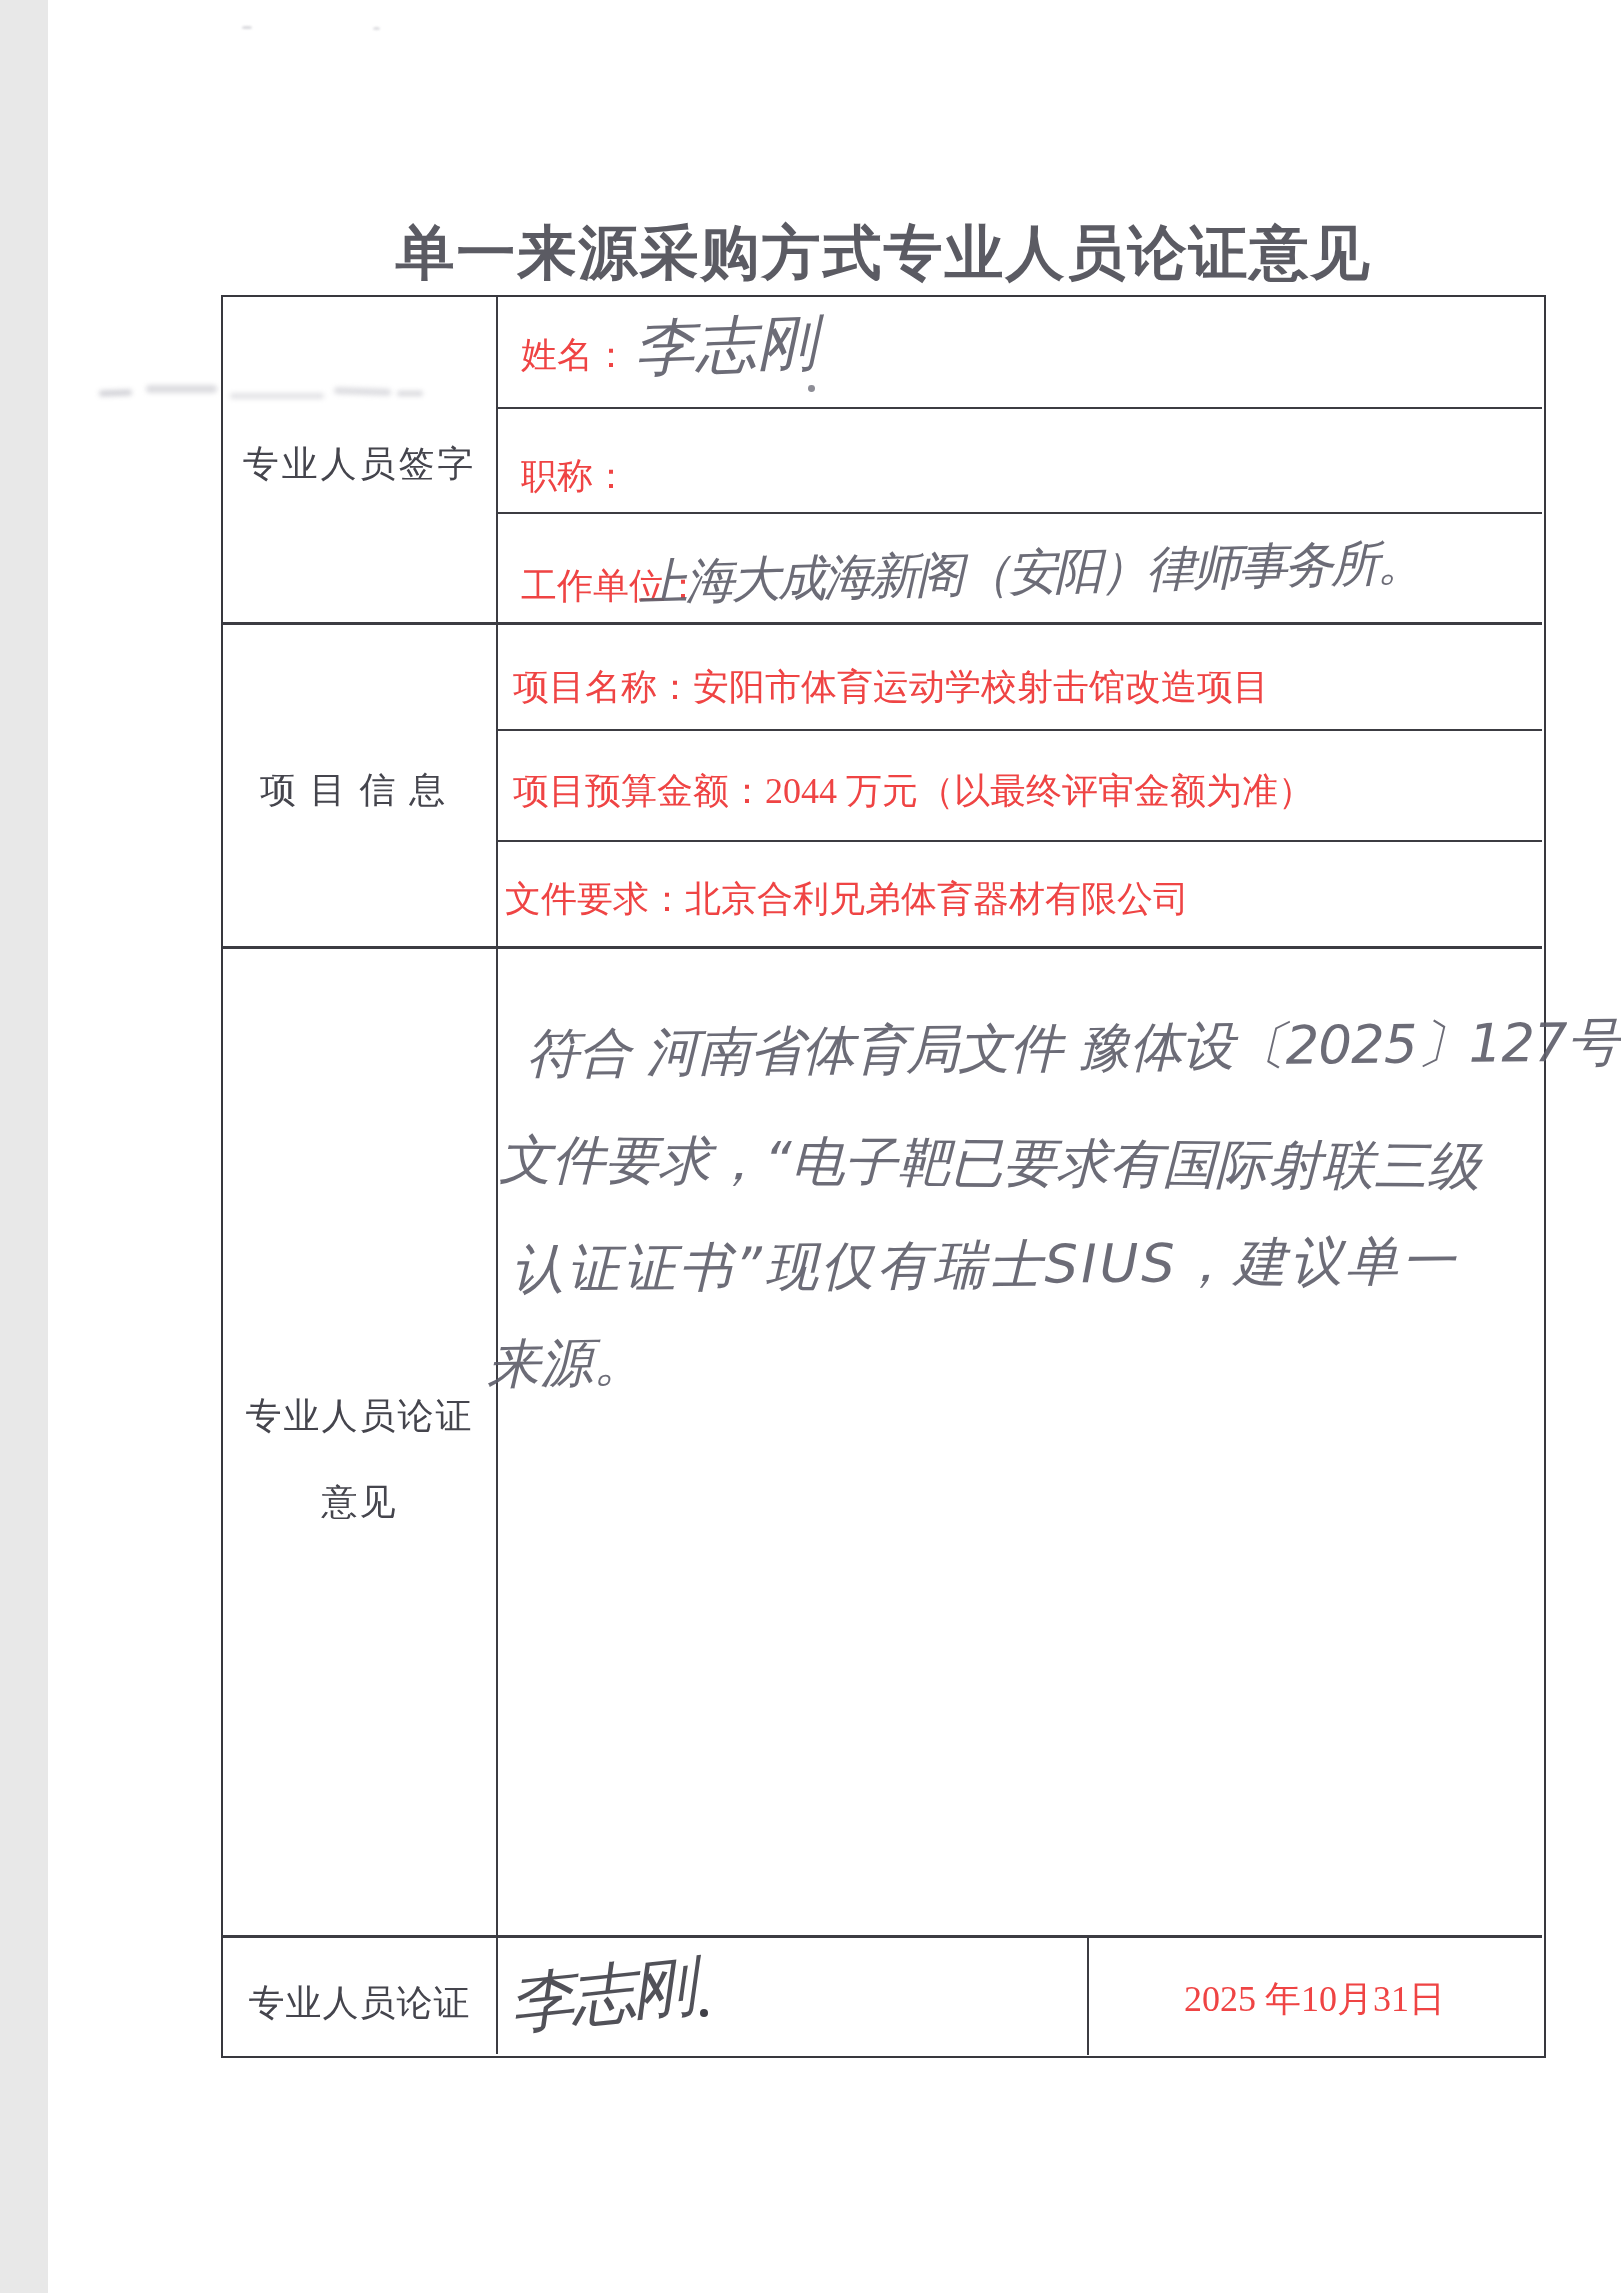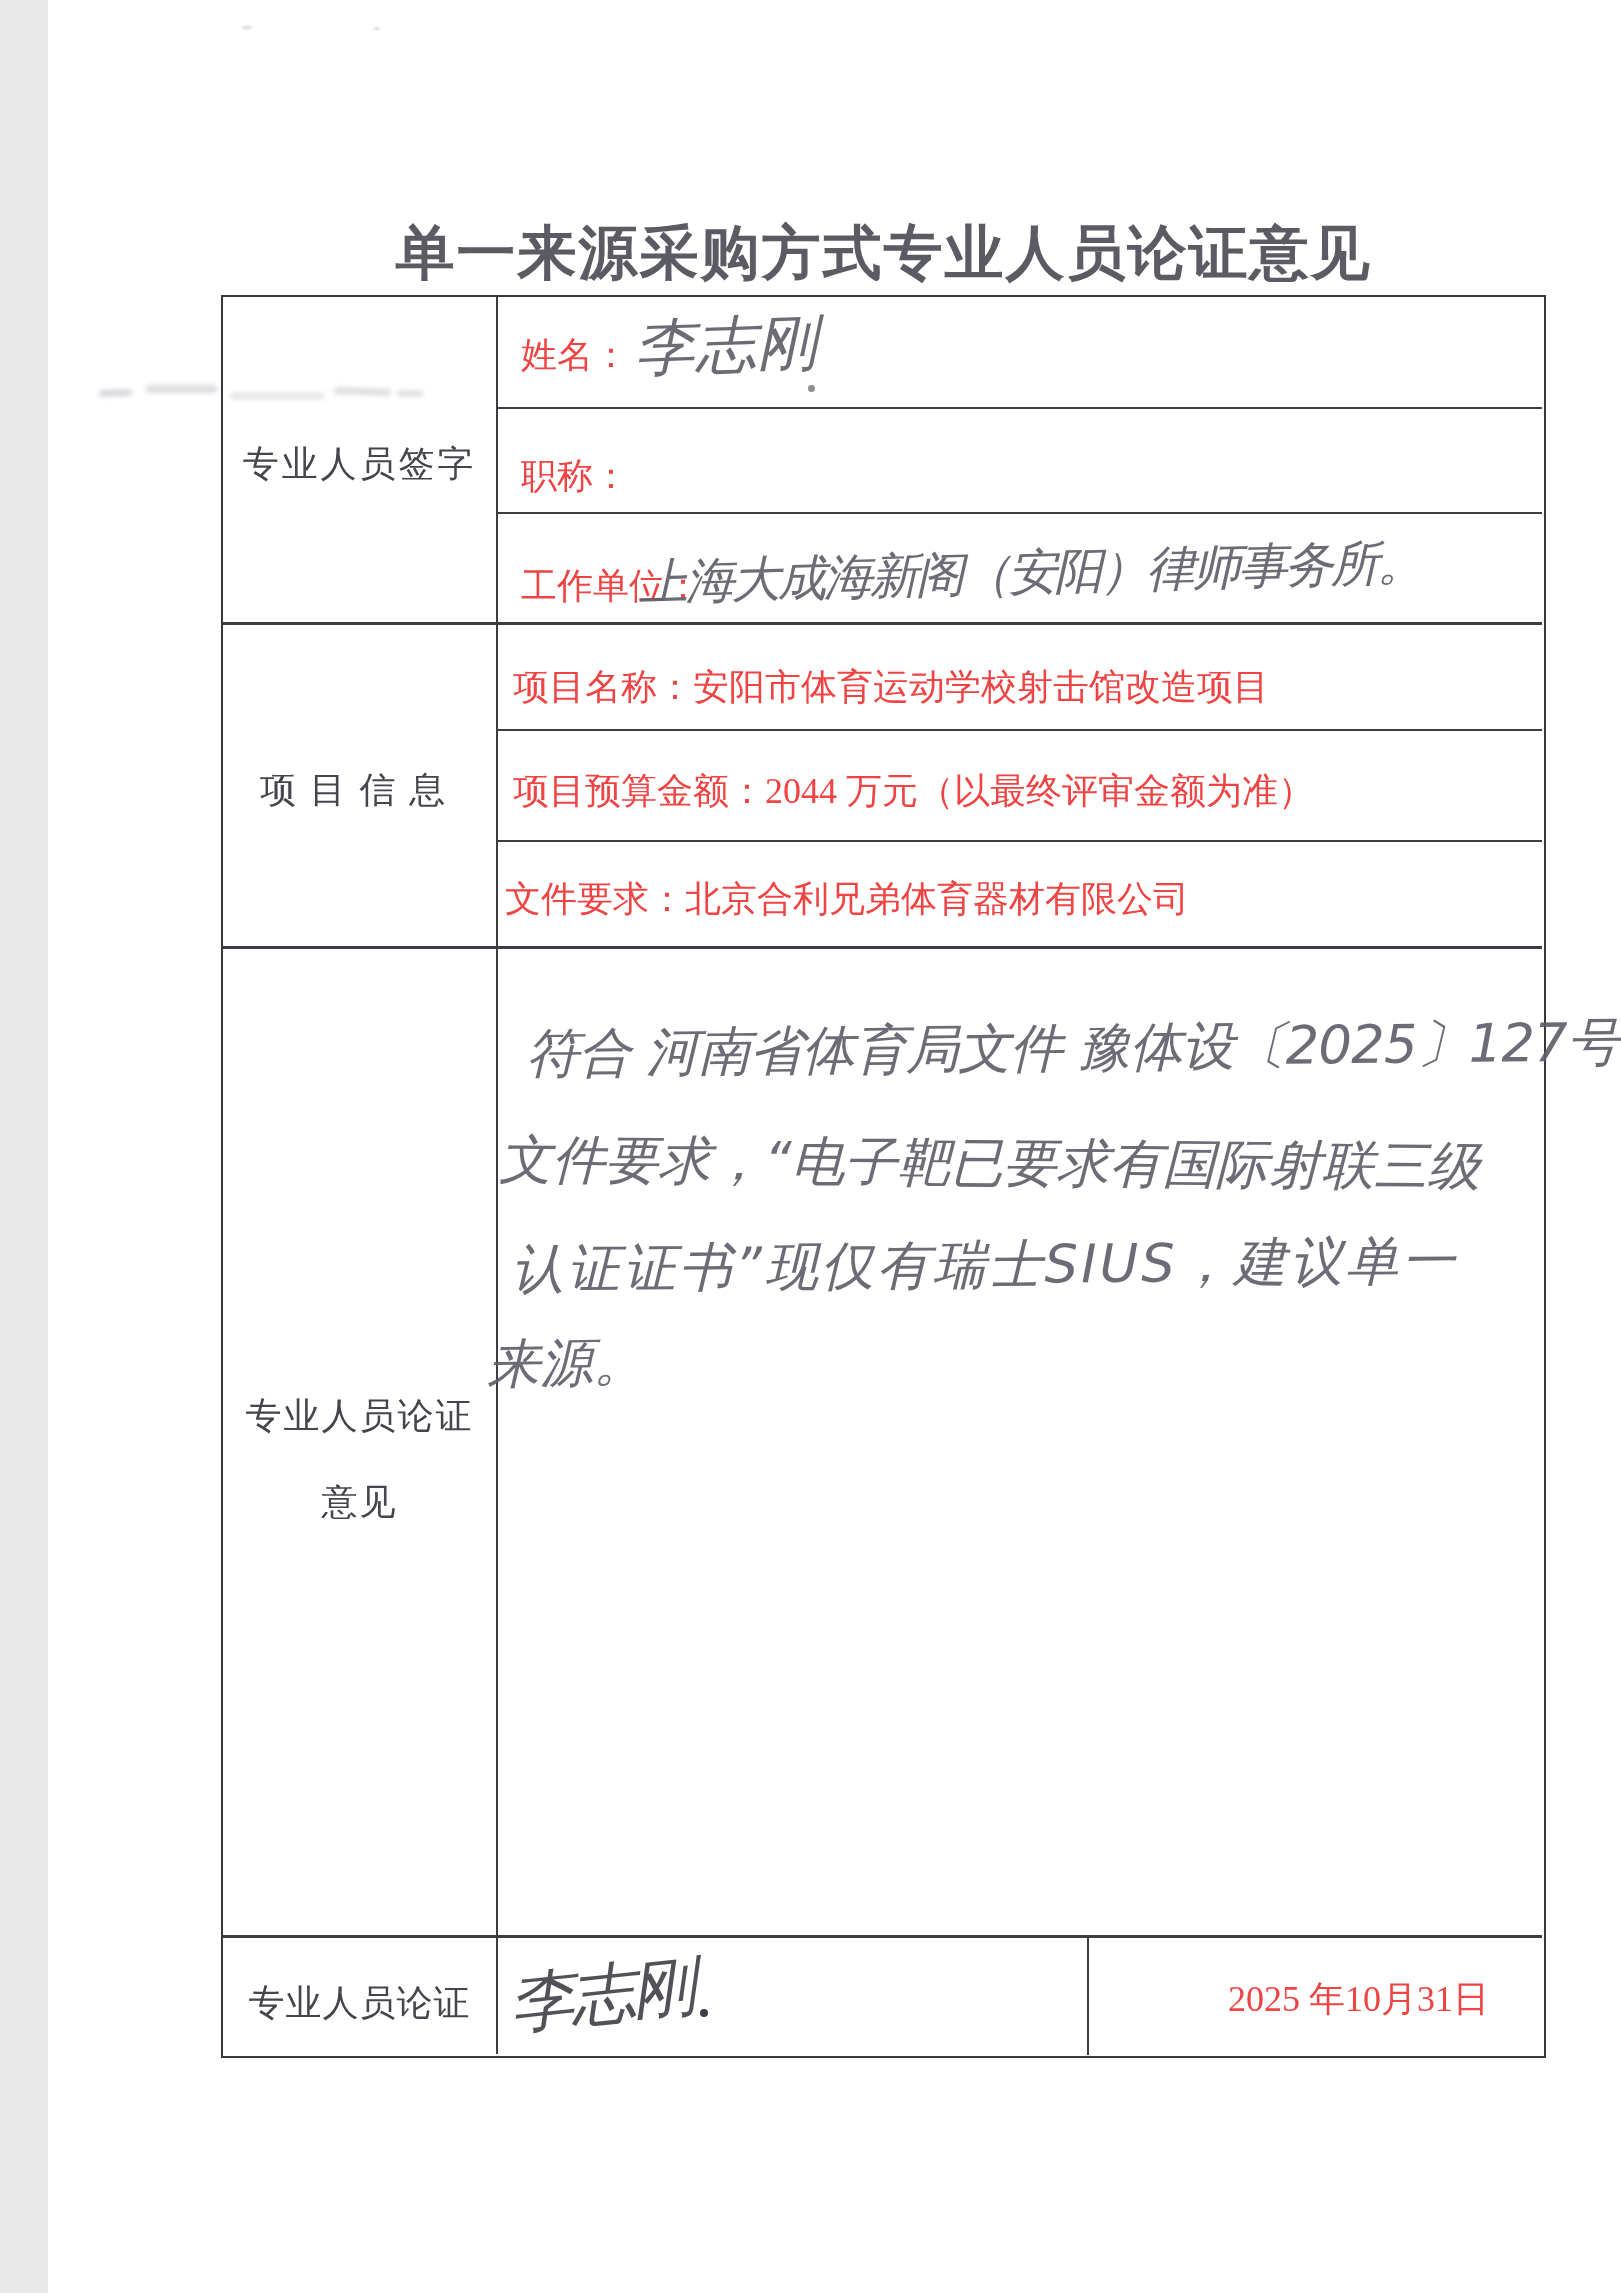--- a/index.html
+++ b/index.html
@@ -103,17 +103,17 @@
     <div class="fld" style="left:290px;top:470px;">项目预算金额：2044 万元（以最终评审金额为准）</div>
     <div class="fld" style="left:282px;top:578px;">文件要求：北京合利兄弟体育器材有限公司</div>
 
     <div class="hw" style="left:303px;top:716px;font-size:53px;letter-spacing:-1px;transform:rotate(-0.6deg);">符合 河南省体育局文件 豫体设〔2025〕127号</div>
     <div class="hw" style="left:276px;top:831px;font-size:53px;letter-spacing:0px;transform:rotate(0.4deg);">文件要求，“电子靶已要求有国际射联三级</div>
     <div class="hw" style="left:288px;top:933px;font-size:53px;letter-spacing:2.9px;transform:rotate(-0.5deg);">认证证书”现仅有瑞士SIUS，建议单一</div>
     <div class="hw" style="left:264px;top:1031px;font-size:53px;transform:rotate(-1deg);">来源。</div>
 
     <div class="hw" style="left:286px;top:1654px;font-size:65px;letter-spacing:-3.9px;transform:rotate(-6deg);color:#3f3f47;">李志刚</div>
     <div class="dot" style="left:477px;top:1712px;width:7.8px;height:7.8px;background:#3f3f47;"></div>
-    <div class="fld" style="left:864px;top:1678px;width:455px;text-align:center;padding-left:44px;">2025 年10月31日</div>
+    <div class="fld" style="left:864px;top:1678px;width:455px;text-align:center;">2025 年10月31日</div>
 
   </div>
 </div>
 
 
 </body></html>

